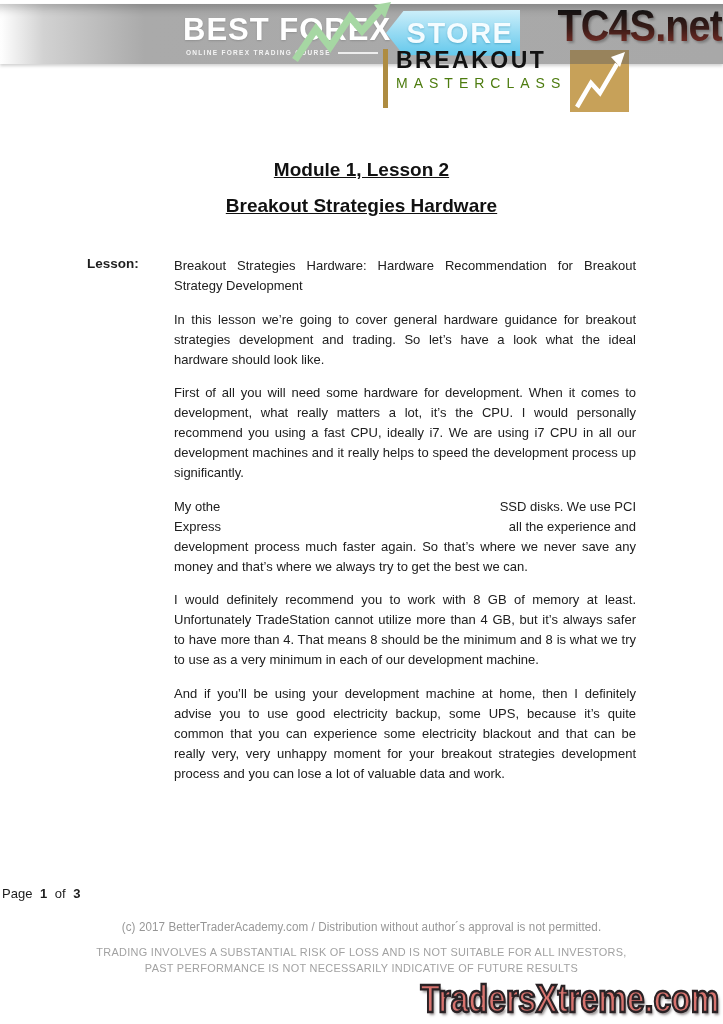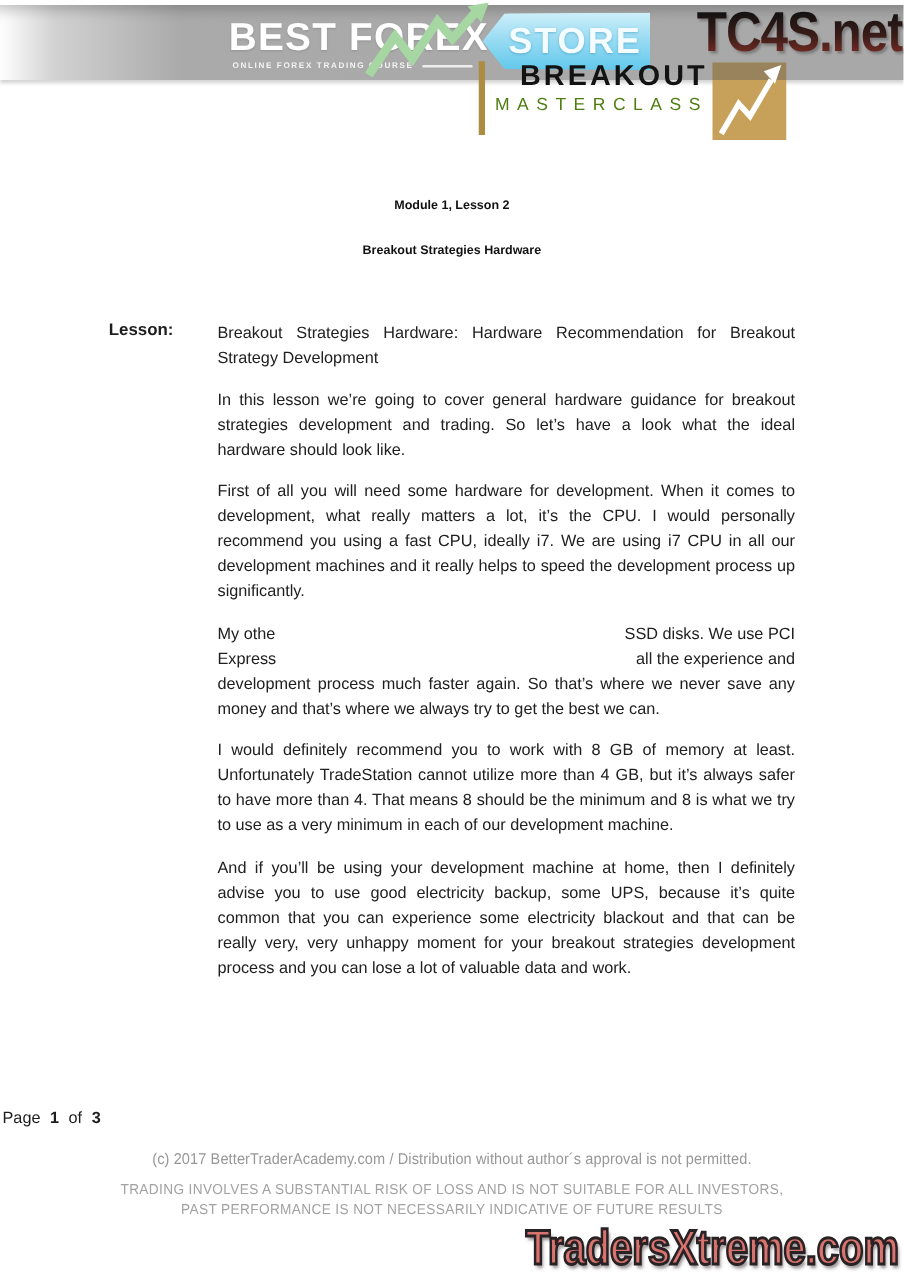--- a/index.html
+++ b/index.html
@@ -42,33 +42,33 @@
     position:absolute; right:1px; top:0px; z-index:6;
     font-size:45px; font-weight:bold; letter-spacing:-1px; white-space:nowrap;
     transform:scaleX(0.88); transform-origin:100% 0;
     background:linear-gradient(180deg,#121212 18%,#3a1c18 55%,#96352c 100%);
     -webkit-background-clip:text; background-clip:text; color:transparent;
     filter:drop-shadow(2px 2px 1px rgba(70,70,70,0.45));
   }
 
   .gold-bar { position:absolute; left:383px; top:49px; width:5px; height:59px; background:#ae8c41; z-index:5; }
   .course-logo { position:absolute; left:396px; top:47px; z-index:5; white-space:nowrap; }
-  .cl-line1 { font-size:23px; font-weight:800; color:#121212; letter-spacing:2.5px; line-height:27px;text-align:right; }
+  .cl-line1 { font-size:23px; font-weight:800; color:#121212; letter-spacing:2.5px; line-height:27px; }
   .cl-line2 { font-size:18.5px; font-weight:bold; color:#b59043; letter-spacing:3.5px; line-height:22px; }
   .cl-line3 { font-size:14px; font-weight:normal; color:#4d7c0f; letter-spacing:6px; line-height:18px; }
 
   .gold-square { position:absolute; left:570px; top:50px; width:59px; height:62px; background:#c7a159; z-index:2; }
   .gold-square::before {
     content:""; position:absolute; left:0; top:0; width:100%; height:14px;
     background:rgba(95,95,95,0.45);
   }
   .gold-square svg { position:relative; z-index:1; }
 
   
-  .doc-title { position:absolute; left:0; width:723px; text-align:center; font-weight:bold; font-size:10px; color:#111; }
+  .doc-title { position:absolute; left:0; width:723px; text-align:center; font-weight:bold; font-size:19px; color:#111;text-decoration:underline; }
   .title-module { top:159px; }
   .title-lesson { top:195px; }
 
   
   .speaker { position:absolute; left:87px; top:256px; font-weight:bold; font-size:13.5px; color:#1e1e1e; }
   .content {
     position:absolute; left:174px; top:256px; width:462px;
     font-size:13px; line-height:20px; text-align:justify; color:#202020;
   }
   .content p { margin:0 0 13.5px 0; }

